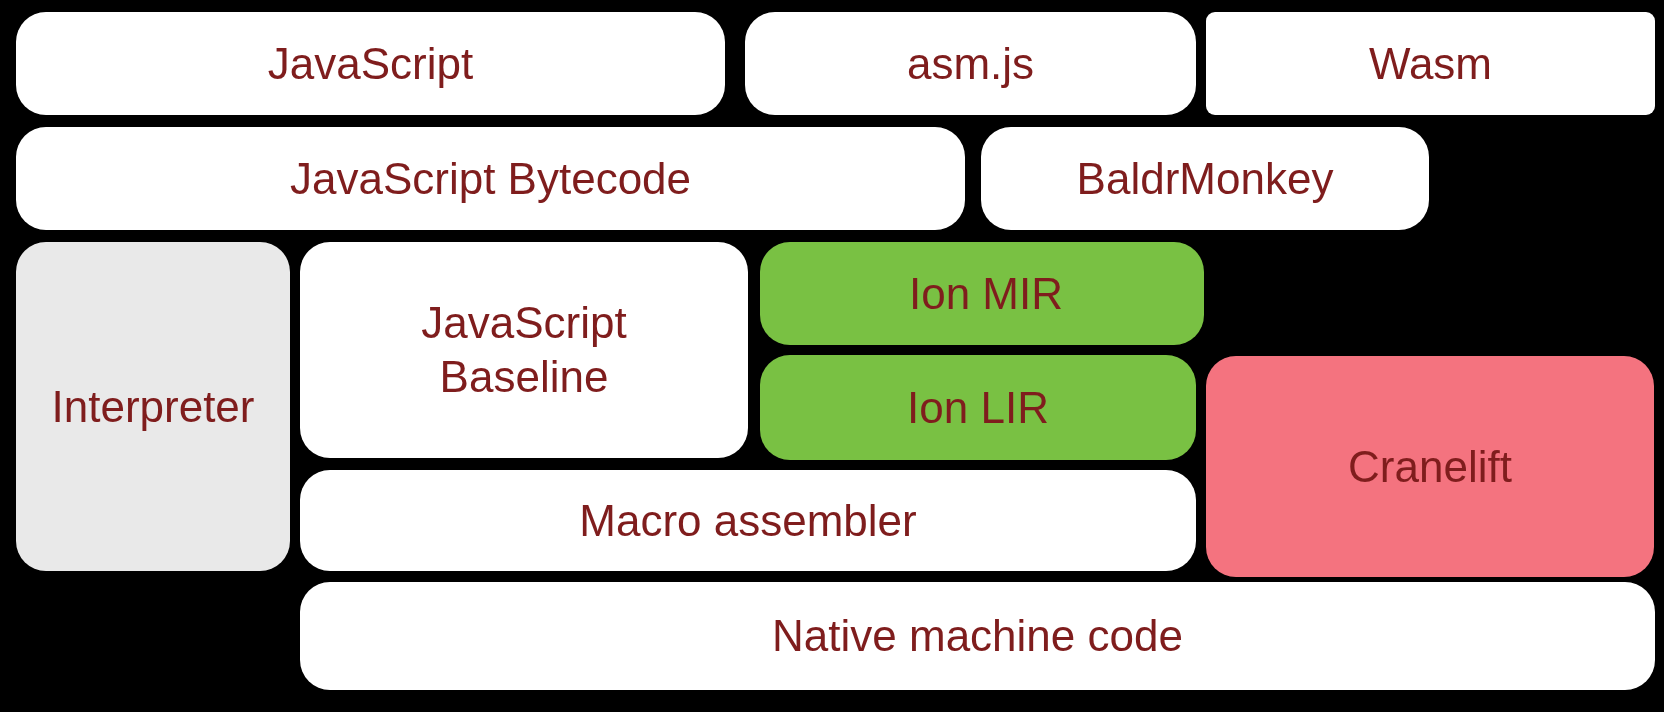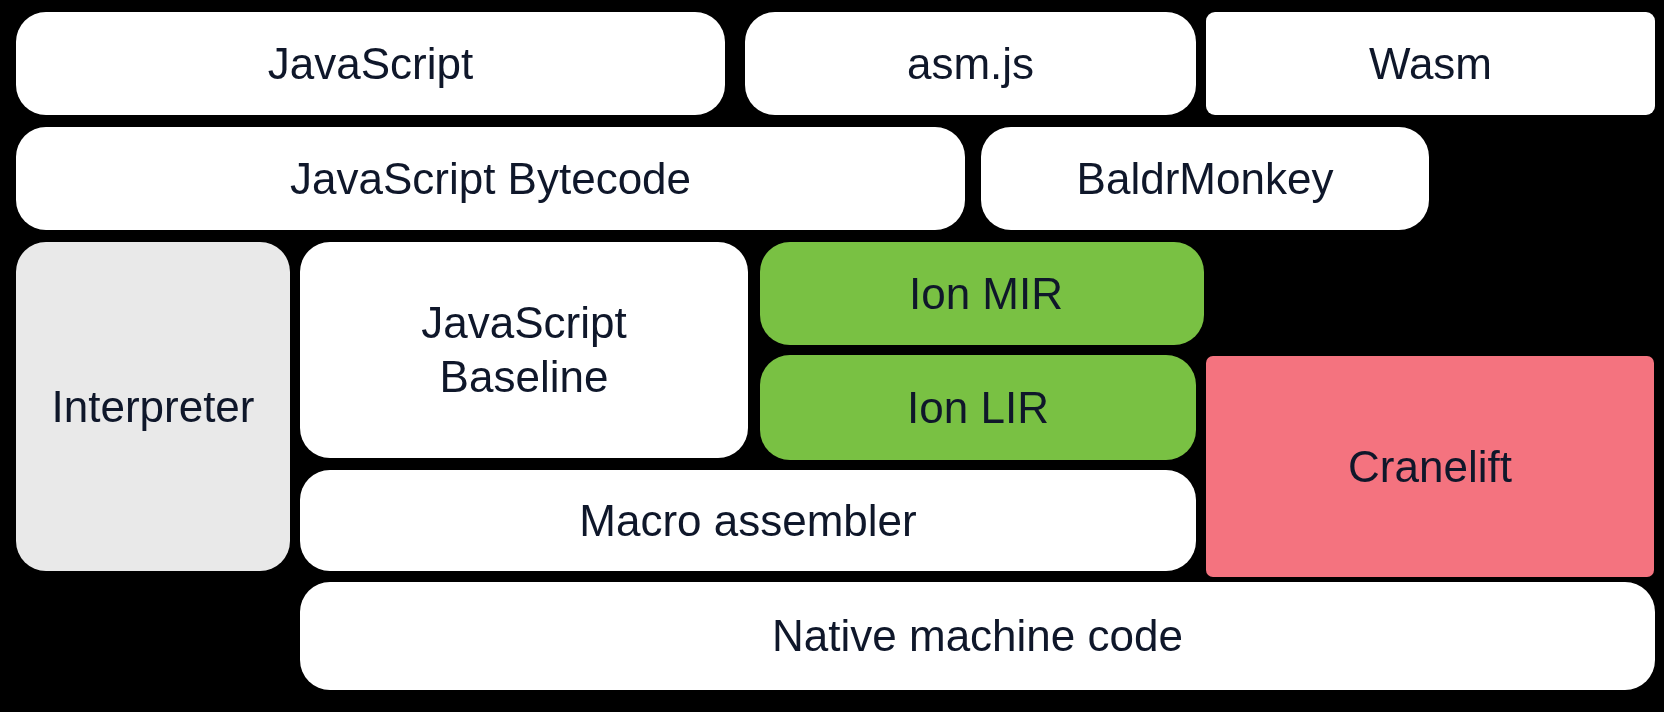--- a/index.html
+++ b/index.html
@@ -9,29 +9,29 @@
     background:#000;
     font-family:"Liberation Sans","DejaVu Sans",sans-serif;
     overflow:hidden;
   }
   .box{
     position:absolute;
     border-radius:30px;
     display:flex;
     align-items:center;
     justify-content:center;
-    color:#0f172a;
+    color:#7f1d1d;
     font-size:44px;
     line-height:1.22;
     text-align:center;
   }
   .white{background:#ffffff;}
   .gray{background:#e9e9e9;text-align:right;}
   .green{background:#79c143;}
-  .pink{background:#f4737f;border-radius:7px;}
+  .pink{background:#f4737f;}
 
   #box-javascript      {left:16px;   top:12px;  width:709px;  height:103px;}
   #box-asmjs           {left:745px;  top:12px;  width:451px;  height:103px;}
   #box-wasm            {left:1206px; top:12px;  width:449px;  height:103px;border-radius:9px;}
   #box-js-bytecode     {left:16px;   top:127px; width:949px;  height:103px;}
   #box-baldrmonkey     {left:981px;  top:127px; width:448px;  height:103px;}
   #box-interpreter     {left:16px;   top:242px; width:274px;  height:329px;}
   #box-js-baseline     {left:300px;  top:242px; width:448px;  height:216px;}
   #box-ion-mir         {left:760px;  top:242px; width:436px;  height:103px;padding-left:8px;}
   #box-ion-lir         {left:760px;  top:355px; width:436px;  height:105px;}

